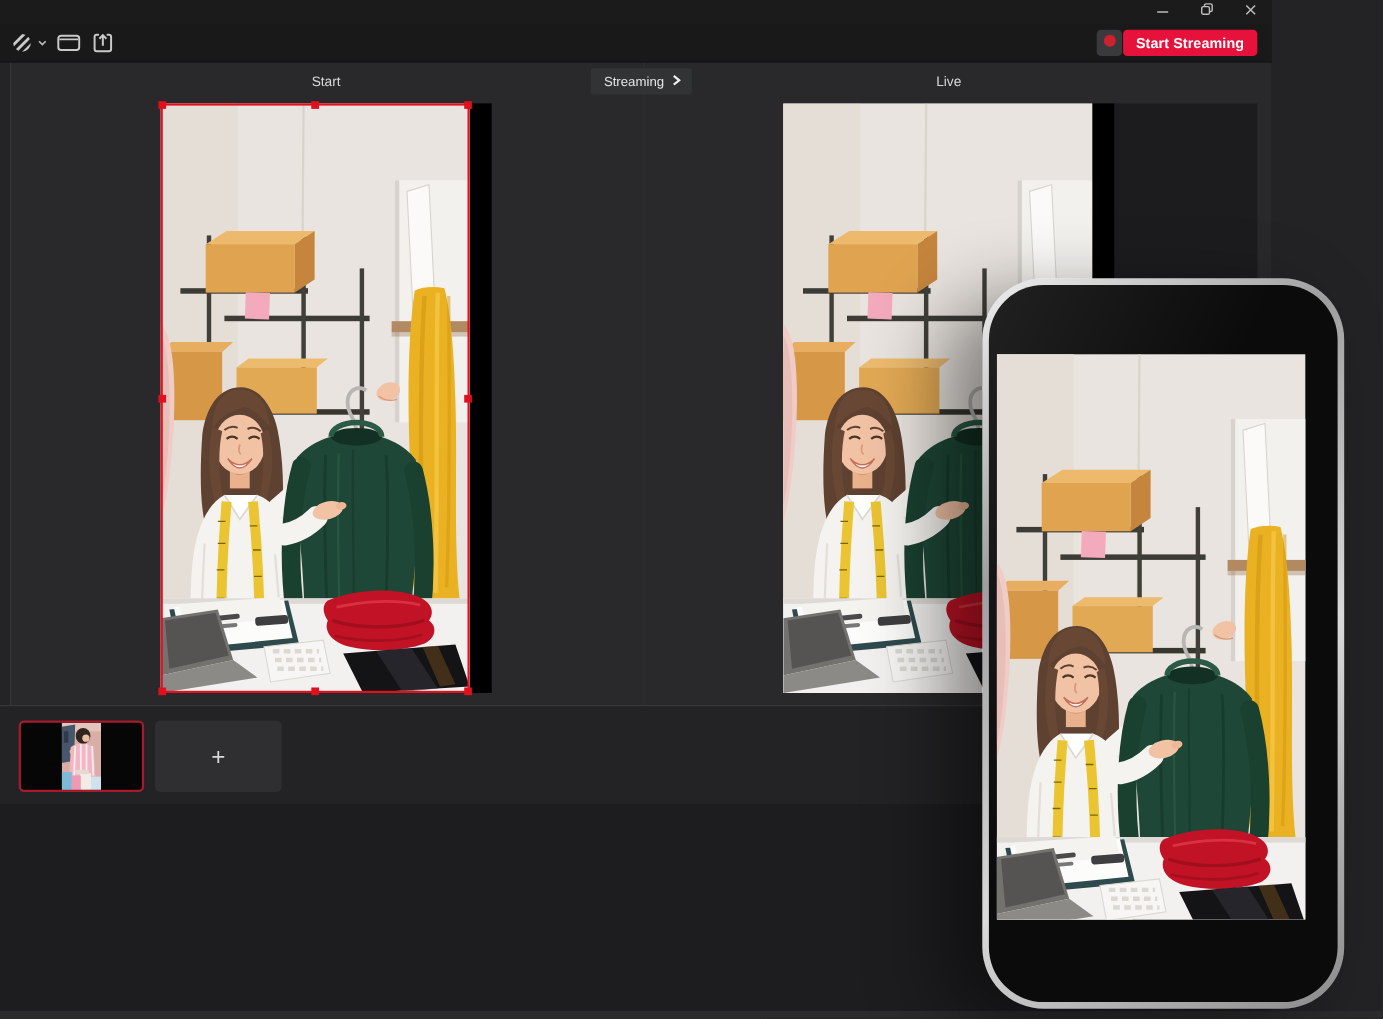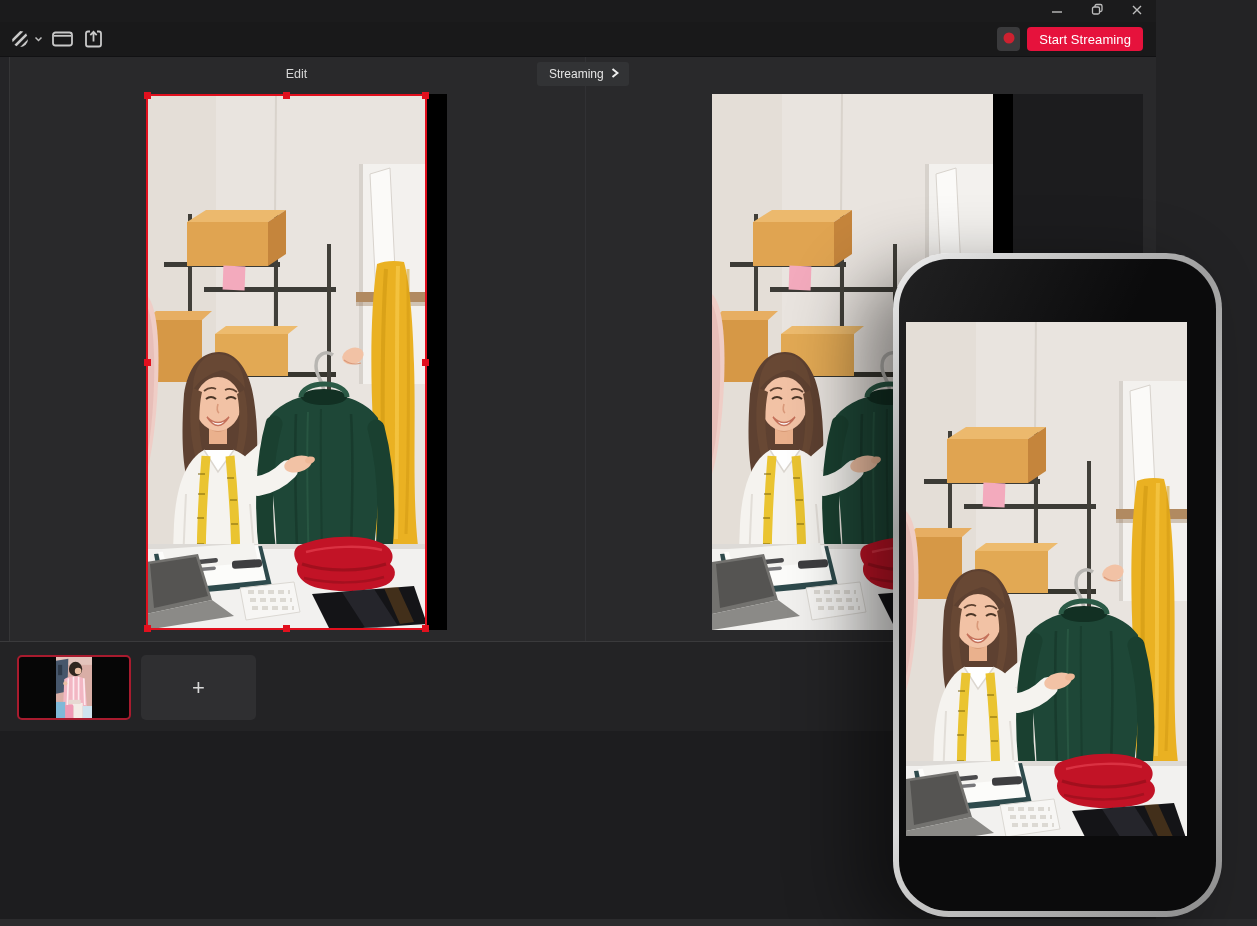--- a/index.html
+++ b/index.html
@@ -13,21 +13,21 @@
   .win-controls { position:absolute; right:12px; top:0; height:22px; display:flex; align-items:center; gap:26px; }
   .win-btn { width:14px; height:14px; display:flex; align-items:center; justify-content:center; cursor:default; }
 
   
   .toolbar { position:absolute; left:0; top:22px; width:100%; height:35px; background:#19191a; border-bottom:1px solid #111113; }
   .tool-left { position:absolute; left:10px; top:0; height:34px; display:flex; align-items:center; }
   .tool-icon { display:flex; align-items:center; justify-content:center; }
   .gap2{width:2px}.gap8{width:8px}.gap9{width:9px}
   .record-btn { position:absolute; right:136px; top:5px; width:23px; height:24px; background:#3a3a3c; border-radius:4px; display:flex; align-items:center; justify-content:center; }
   .tool-divider { position:absolute; right:125px; top:7px; width:1px; height:20px; background:#565658; }
-  .start-btn { position:absolute; right:13px; top:5px; height:24px; padding:0 12px; background:#e6123c; border-radius:4px; color:#fff; font-size:13px; font-weight:400; display:flex; align-items:center; letter-spacing:.1px; }
+  .start-btn { position:absolute; right:13px; top:5px; height:24px; padding:0 12px; background:#e6123c; border-radius:4px; color:#fff; font-size:13px; font-weight:700; display:flex; align-items:center; letter-spacing:.1px; }
 
   
   .content { position:absolute; left:0; top:57px; width:100%; height:584px; background:#29292b; }
   .gutter { position:absolute; left:0; top:0; width:10px; height:584px; background:#242427; border-right:1px solid #353537; }
   .panel-divider { position:absolute; left:585px; top:0; width:1px; height:584px; background:#313134; }
   .live-side-block { position:absolute; left:1013px; top:37px; width:130px; height:536px; background:#1c1c1e; }
   .panel-label { position:absolute; top:0; height:34px; line-height:34px; font-size:12.5px; color:#d6d6d6; text-align:center; }
   .label-edit { left:146px; width:301px; }
   .label-live { left:712px; width:301px; }
   .transition-btn { position:absolute; left:537px; top:5px; height:24px; padding:0 10px 0 12px; background:#323335; border-radius:3px; display:flex; align-items:center; gap:7px; color:#e4e4e4; font-size:12px; }
@@ -258,29 +258,30 @@
     </div>
     <div class="tool-divider"></div>
     <div class="start-btn">Start Streaming</div>
   </div>
 
   <div class="content">
     <div class="gutter"></div>
     <div class="panel-divider"></div>
     <div class="live-side-block"></div>
 
-    <div class="panel-label label-edit">Edit</div>
+    <div class="panel-label label-edit">Start</div>
     <div class="transition-btn">
       <span>Streaming</span>
       <span>
         <svg width="8" height="10">
             <path d="M1.5,1 L6.5,5 L1.5,9" stroke="#efefef" stroke-width="2" fill="none"></path>
           </svg>
       </span>
     </div>
+    <div class="panel-label label-live">Live</div>
 
     <div class="canvas canvas-edit">
       <div class="video">
         <svg viewBox="0 0 281 536">
             <use href="#scene-studio"></use>
           </svg>
       </div>
       <div class="selection">
         <div class="handle h-tl"></div>
         <div class="handle h-tm"></div>

